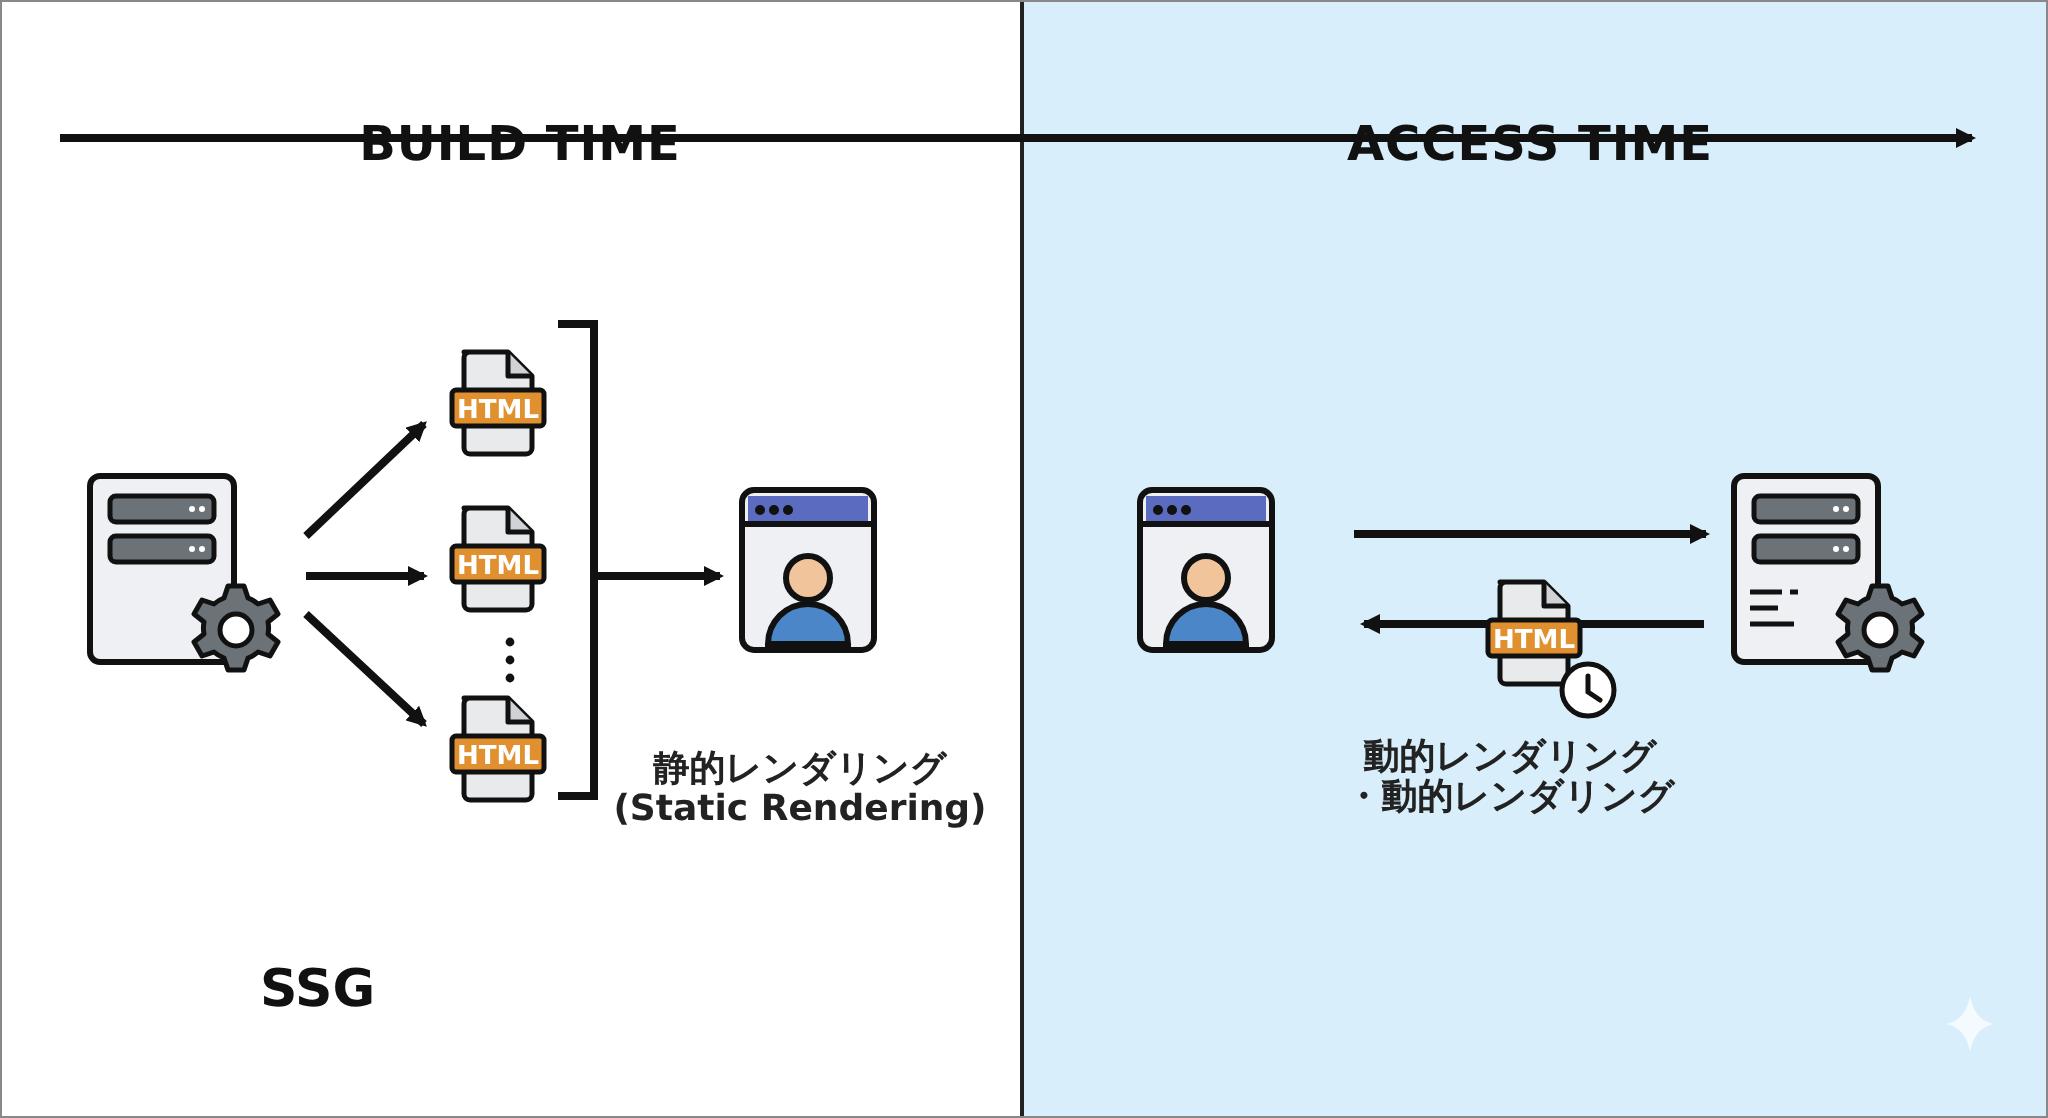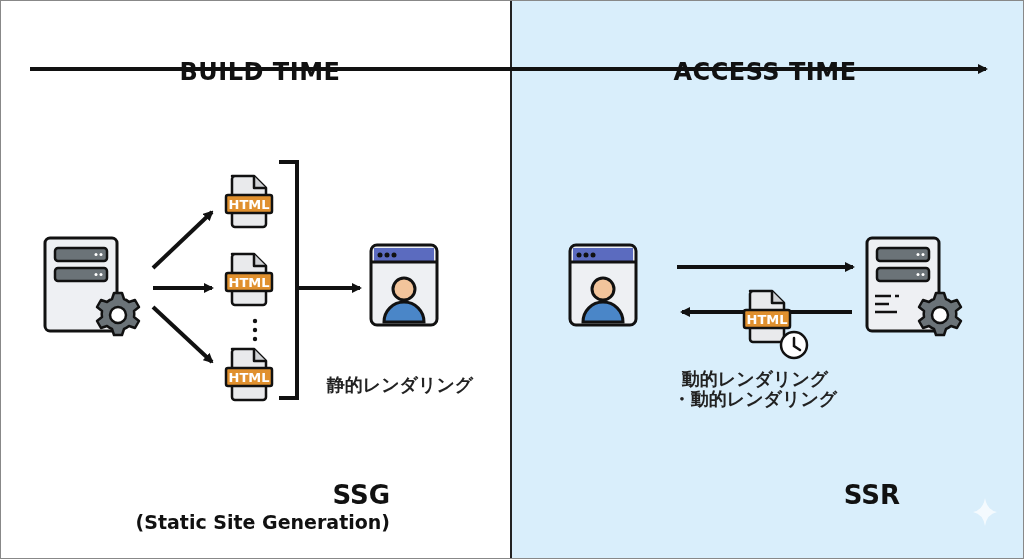--- a/index.html
+++ b/index.html
@@ -9,21 +9,21 @@
   .divider{position:absolute;left:510px;top:0;width:2px;height:559px;background:#222;}
   .frame{position:absolute;left:0;top:0;width:1022px;height:557px;border:1px solid #888;pointer-events:none;}
   .phase{position:absolute;top:26px;font-weight:bold;font-size:24px;letter-spacing:0.5px;text-align:center;margin-top:32px;}
   #phase-build{left:150px;width:220px;}
   #phase-access{left:660px;width:210px;}
   svg.main{position:absolute;left:0;top:0;}
   .caption{position:absolute;text-align:center;font-weight:bold;font-size:18px;line-height:20px;color:#222;}
   #cap-ssg{left:300px;top:375px;width:200px;}
   #cap-ssr{left:640px;top:369px;width:230px;}
   .cap-line{display:block;}
-  .bottom-title{position:absolute;text-align:right;color:#111;}
+  .bottom-title{position:absolute;text-align:left;color:#111;}
   .bottom-title .abbr{display:block;font-weight:bold;font-size:26px;line-height:30px;}
   .bottom-title .full{display:block;font-weight:bold;font-size:19px;line-height:24px;}
   #bt-ssg{left:130px;top:480px;width:260px;}
   #bt-ssr{left:640px;top:480px;width:260px;}
 </style>
 </head>
 <body>
 
 <div class="panel-left"></div>
 <div class="panel-right"></div>
@@ -134,29 +134,28 @@
   </g>
   <g transform="translate(940,315)">
       <use href="#gear"></use>
     </g>
 
   <path d="M985,498 Q987,510 997,512 Q987,514 985,526 Q983,514 973,512 Q983,510 985,498 Z" fill="#ffffff" opacity="0.7"></path>
 </svg>
 
 <div class="caption" id="cap-ssg">
   <span class="cap-line">静的レンダリング</span>
+  <span class="cap-line">(Static Rendering)</span>
 </div>
 
 <div class="caption" id="cap-ssr">
   <span class="cap-line">動的レンダリング</span>
   <span class="cap-line">・動的レンダリング</span>
 </div>
 
 <div class="bottom-title" id="bt-ssg">
   <span class="abbr">SSG</span>
-  <span class="full">(Static Site Generation)</span>
 </div>
 
 <div class="bottom-title" id="bt-ssr">
-  <span class="abbr">SSR</span>
 </div>
 
 <div class="frame"></div>
 
 </body></html>

